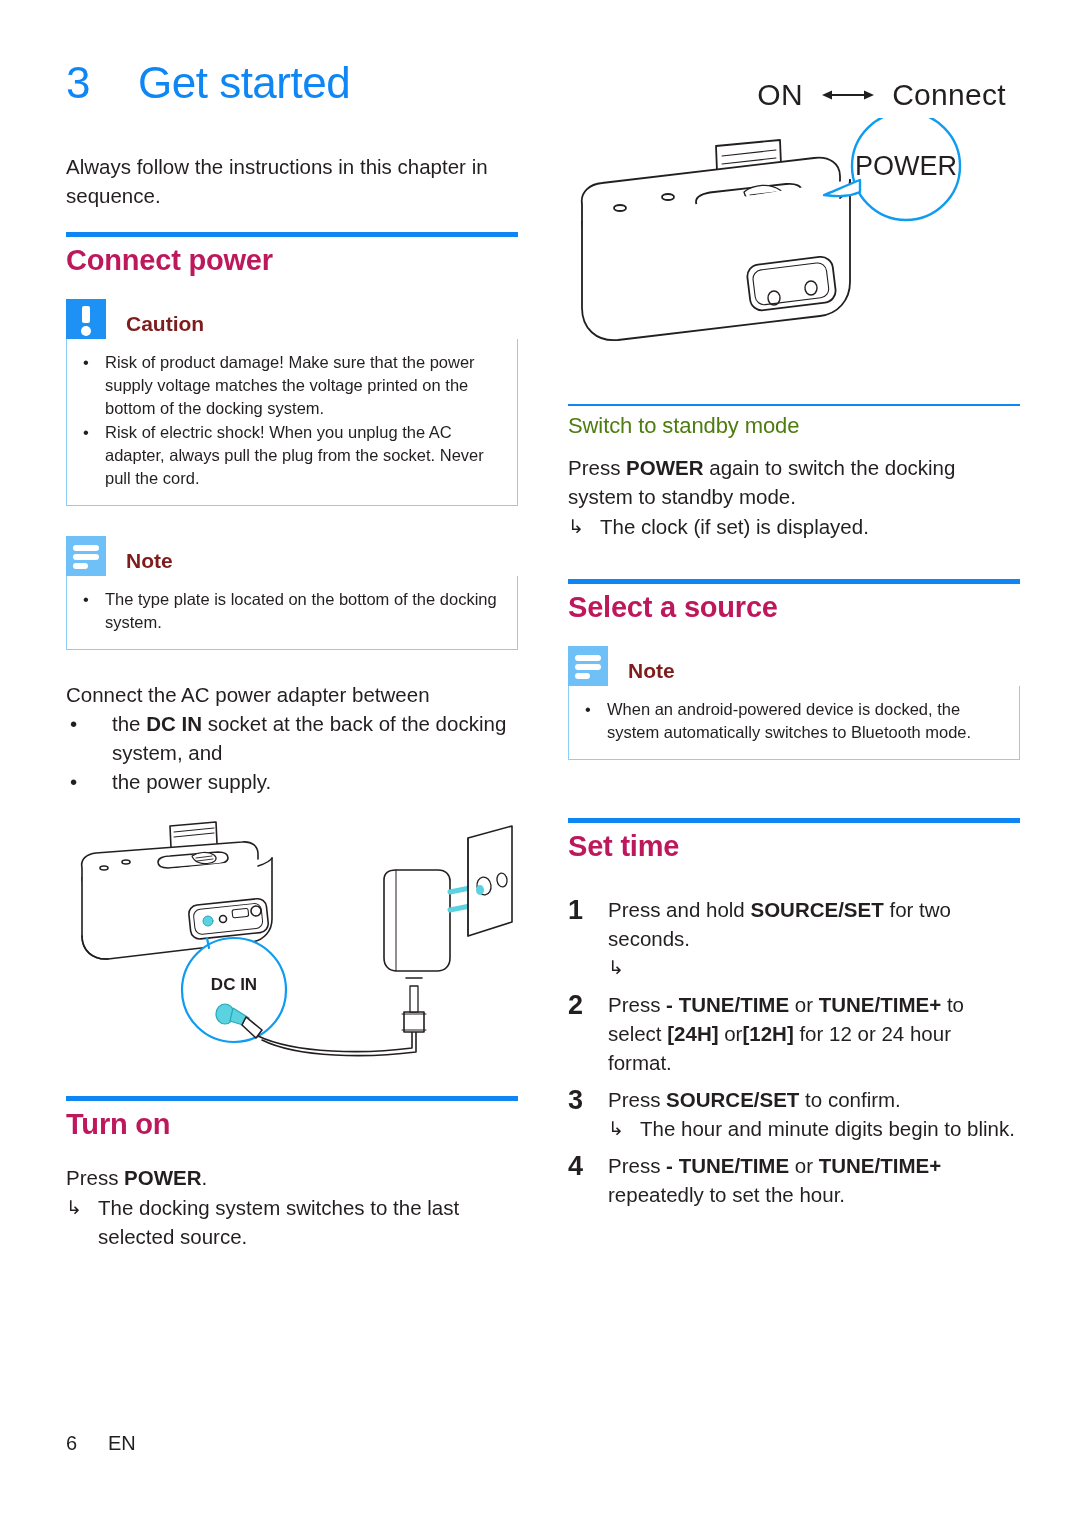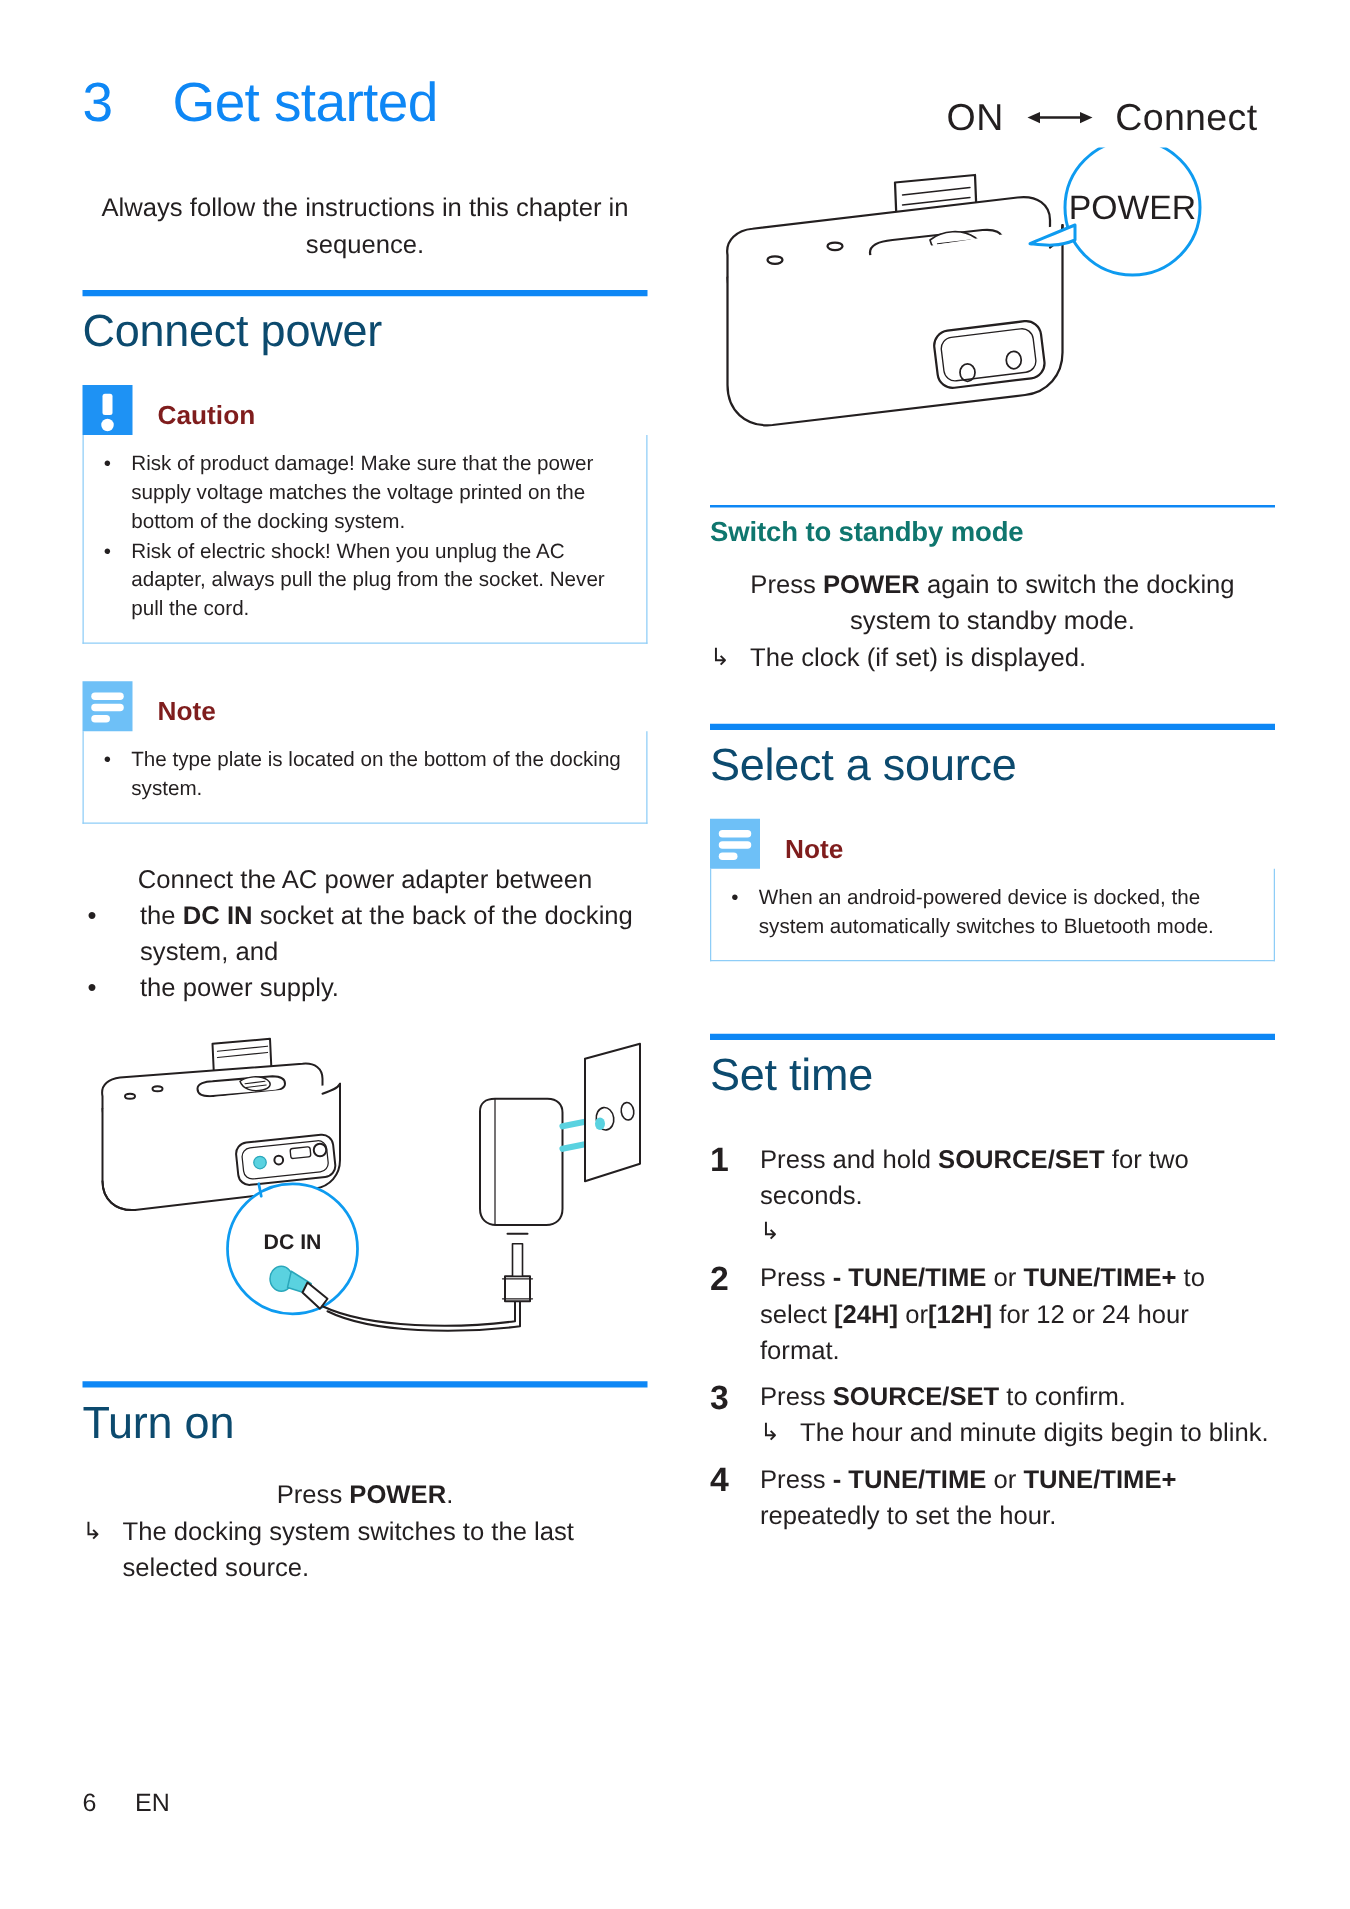--- a/index.html
+++ b/index.html
@@ -43,41 +43,40 @@
     height: 5px;
     background: #0e87f5;
     margin-bottom: 7px;
   }
   .rule-thin {
     height: 2px;
     background: #0e87f5;
     margin-bottom: 7px;
   }
   .h2 {
-    color: #0c4a6e;
-    font-size: 36px;
-    font-weight: 400;
+    color: #be185d;
+    font-size: 29px;
+    font-weight: 700;
     margin: 0 0 22px 0;
     letter-spacing: -0.2px;
   }
   .h3 {
-    color: #0f766e;
+    color: #4d7c0f;
     font-size: 22px;
-    font-weight: 700;
+    font-weight: 400;
     margin: 0 0 14px 0;
     letter-spacing: -0.1px;
   }
 
   
   p.body {
     font-size: 20.5px;
     line-height: 29px;
     margin: 0 0 22px 0;
     font-weight: 300;
-    text-align: center;
   }
   p.body.tight { margin-bottom: 0; }
   b, .bold { font-weight: 700; }
 
   .arrow-line {
     font-size: 20.5px;
     line-height: 29px;
     font-weight: 300;
     display: flex;
     margin-top: 1px;

